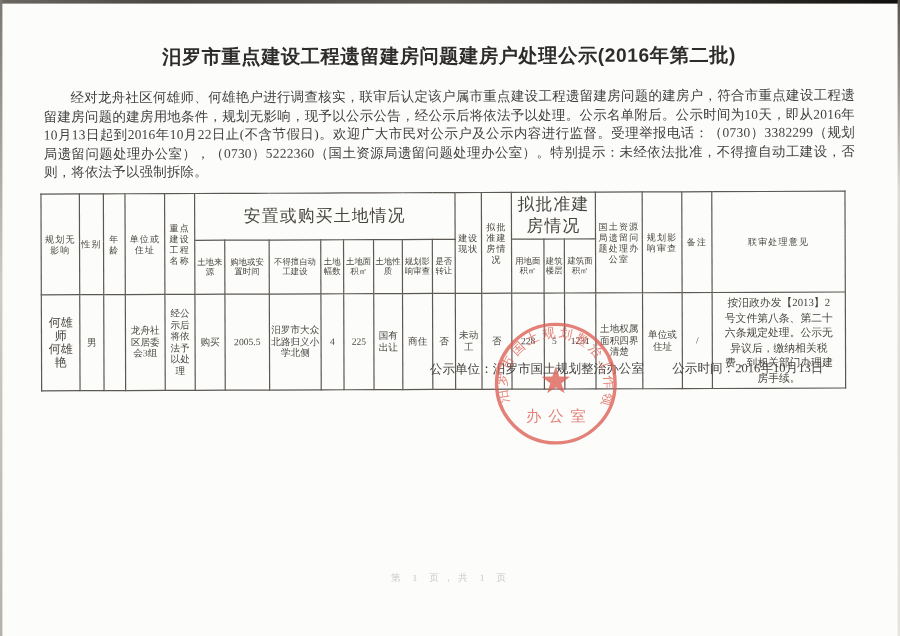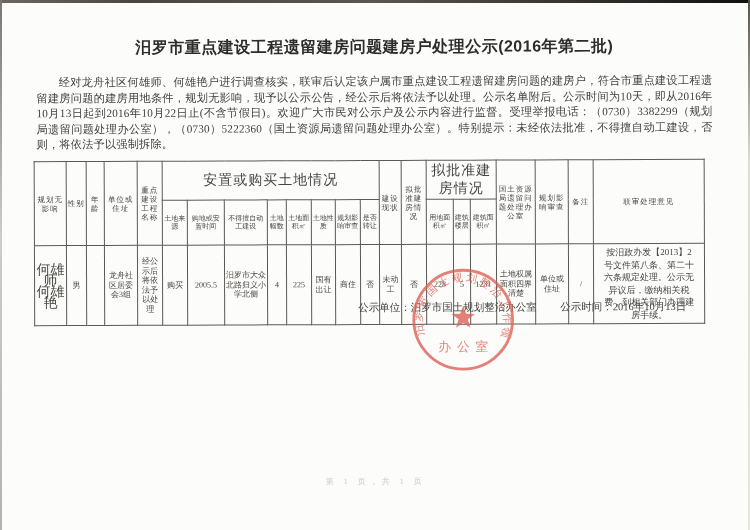--- a/index.html
+++ b/index.html
@@ -18,21 +18,21 @@
   .body-text{position:absolute;top:74px;left:37px;width:676px;font-size:11.2px;
     line-height:15.6px;text-align:justify;text-indent:2em;color:#403f3d;letter-spacing:0.2px;}
   .tbl-wrap{position:absolute;top:160px;left:34px;}
   table.tbl{border-collapse:collapse;table-layout:fixed;width:670px;}
   .tbl th,.tbl td{border:1px solid #5c5955;padding:1px;text-align:center;vertical-align:middle;
     font-weight:normal;color:#474540;overflow:hidden;font-family:"Liberation Serif", serif;}
   .tbl .grp th{height:20px;font-size:14px;letter-spacing:1px;}
   .tbl .sub th{height:42px;font-size:7px;line-height:8.5px;}
   .tbl th[rowspan]{font-size:7.5px;line-height:9px;margin-top:28px;}
   .tbl td{height:66px;font-size:8px;line-height:9.5px;}
-  .tbl td.name-cell{white-space:pre-line;font-size:14px;line-height:11px;}
+  .tbl td.name-cell{white-space:pre-line;font-size:10px;line-height:11px;}
   .tbl td.opinion-cell{font-size:9px;line-height:12.5px;padding:2px 9px;}
   .pub-line{position:absolute;top:301px;left:0;width:750px;font-size:10.5px;color:#454340;}
   .pub-unit{position:absolute;left:358px;top:0;text-align:center;}
   .pub-time{position:absolute;left:560px;top:0;}
   .page-num{position:absolute;top:476px;left:0;width:750px;text-align:center;
     font-size:8px;letter-spacing:4px;color:#cbc9c5;}
   .seal{position:absolute;left:406px;top:263px;width:114px;height:114px;opacity:0.78;
     pointer-events:none;}
   .seal text,.seal textPath{font-family:"Liberation Sans", sans-serif;}
 </style>

